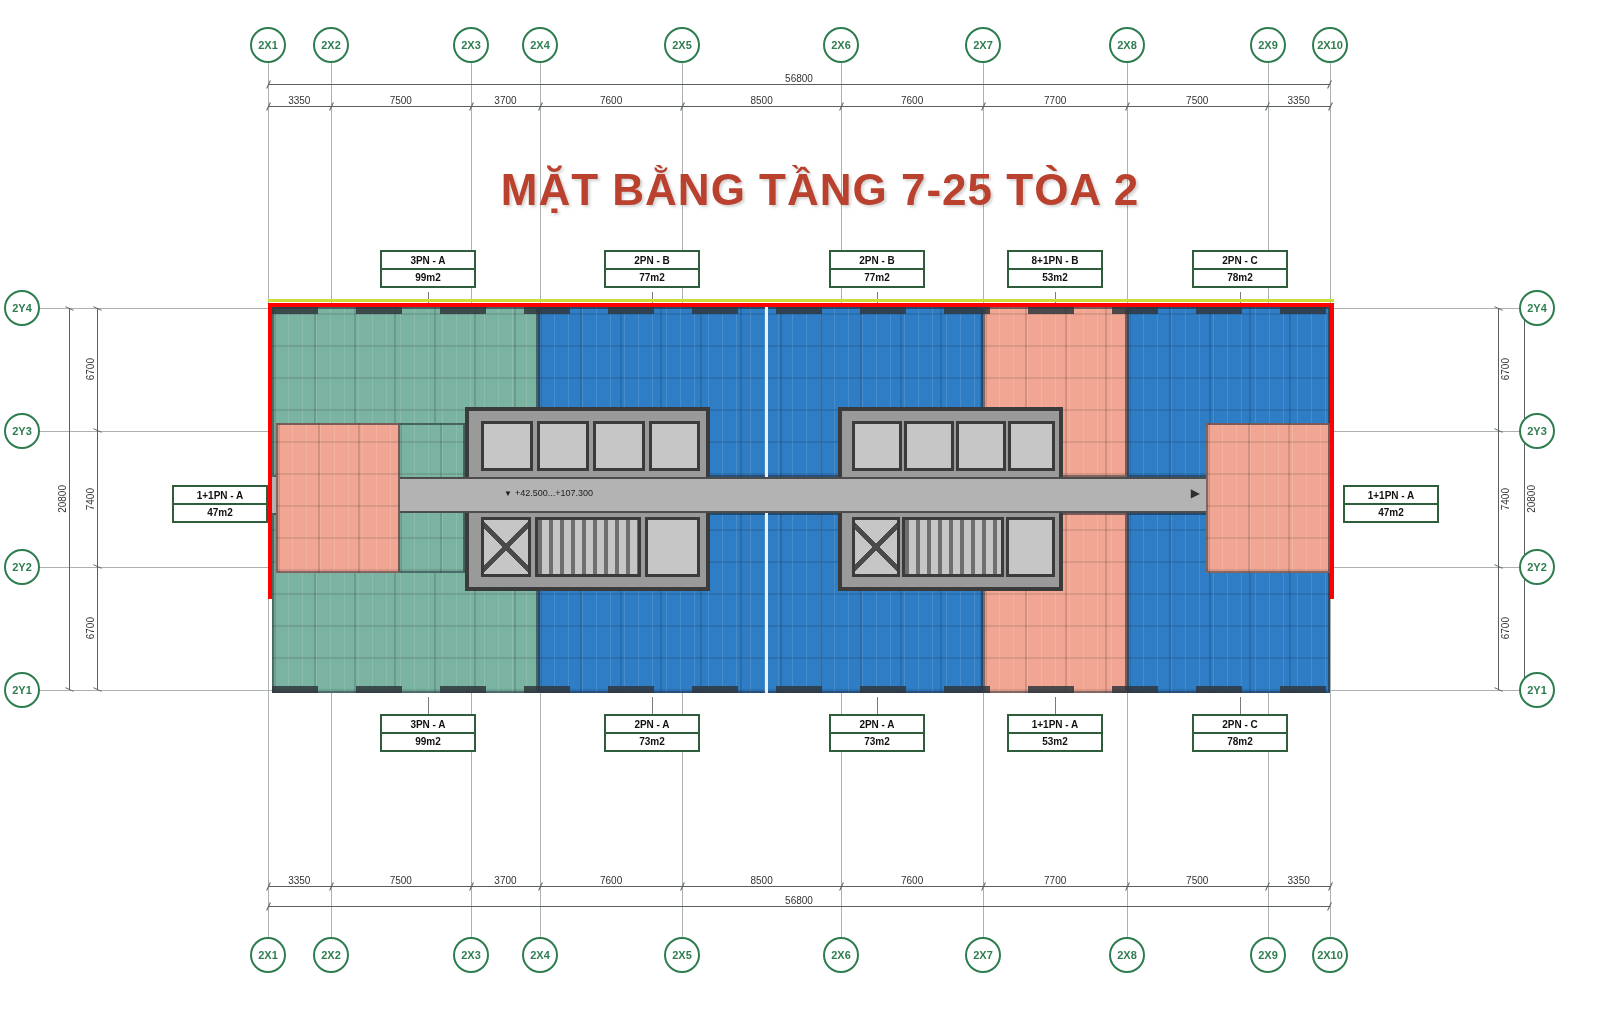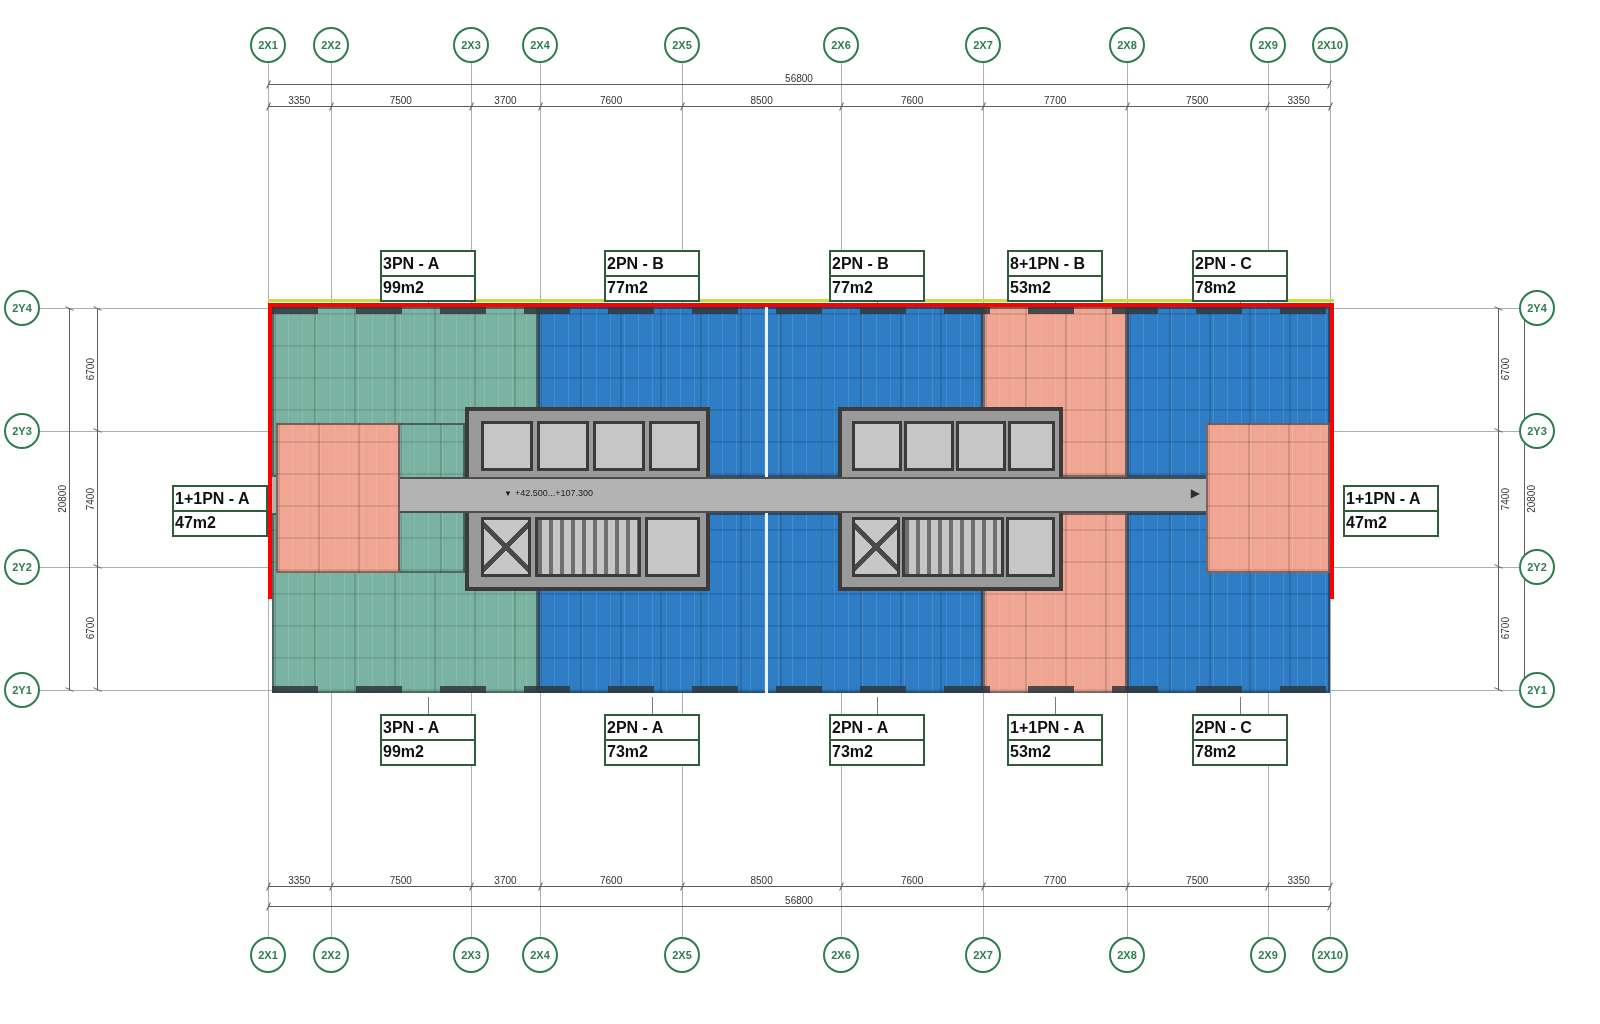--- a/index.html
+++ b/index.html
@@ -33,21 +33,21 @@
   .dimv.lft .seg::after{content:"";position:absolute;bottom:0;right:-5px;width:9px;height:1px;background:#5a5f5f;transform:rotate(25deg);}
   .dimv.lft::before{content:"";position:absolute;top:0;right:-5px;width:9px;height:1px;background:#5a5f5f;transform:rotate(25deg);}
   .dimv.rgt .seg::after{content:"";position:absolute;bottom:0;left:-5px;width:9px;height:1px;background:#5a5f5f;transform:rotate(25deg);}
   .dimv.rgt::before{content:"";position:absolute;top:0;left:-5px;width:9px;height:1px;background:#5a5f5f;transform:rotate(25deg);}
 
   .title{position:absolute;left:420px;top:165px;width:800px;text-align:center;font-size:44px;font-weight:bold;
          color:var(--title-red,#b9412e);letter-spacing:1px;white-space:nowrap;
          text-shadow:2px 2px 3px rgba(0,0,0,.18);z-index:4;}
 
   .ulabel{position:absolute;width:96px;background:#fff;border:2px solid var(--label-border-green,#2f5d3c);
-          box-sizing:border-box;text-align:left;font-size:16px;font-weight:bold;color:#111;z-index:4;}
+          box-sizing:border-box;text-align:center;font-size:10px;font-weight:bold;color:#111;z-index:4;}
   .ulabel .name{padding:3px 1px 2px;border-bottom:2px solid var(--label-border-green,#2f5d3c);white-space:nowrap;}
   .ulabel .area{padding:2px 1px 3px;}
   .leader{position:absolute;width:1px;background:#7a7a7a;z-index:1;}
 
   
   .plan{position:absolute;left:268px;top:303px;width:1066px;height:296px;box-sizing:border-box;
         border:4px solid var(--outline-red,#fe0000);background:#e9e9e6;z-index:3;
         box-shadow:inset 0 0 0 2px rgba(40,40,40,.5);}
   .plan > div, .plan span{box-sizing:border-box;}
   .band{position:absolute;left:0;top:170px;width:1058px;height:36px;background:var(--corridor-gray,#b3b3b3);}
@@ -276,20 +276,21 @@
   <div class="axis" style="left:1519px;top:413px">
       <span>2Y3</span>
     </div>
   <div class="axis" style="left:1519px;top:549px">
       <span>2Y2</span>
     </div>
   <div class="axis" style="left:1519px;top:672px">
       <span>2Y1</span>
     </div>
 
+  <div class="title">MẶT BẰNG TẦNG 7-25 TÒA 2</div>
 
   <div class="ulabel" style="left:380px;top:250px">
     <div class="name">3PN - A</div>
     <div class="area">99m2</div>
   </div>
   <div class="ulabel" style="left:604px;top:250px">
     <div class="name">2PN - B</div>
     <div class="area">77m2</div>
   </div>
   <div class="ulabel" style="left:829px;top:250px">

